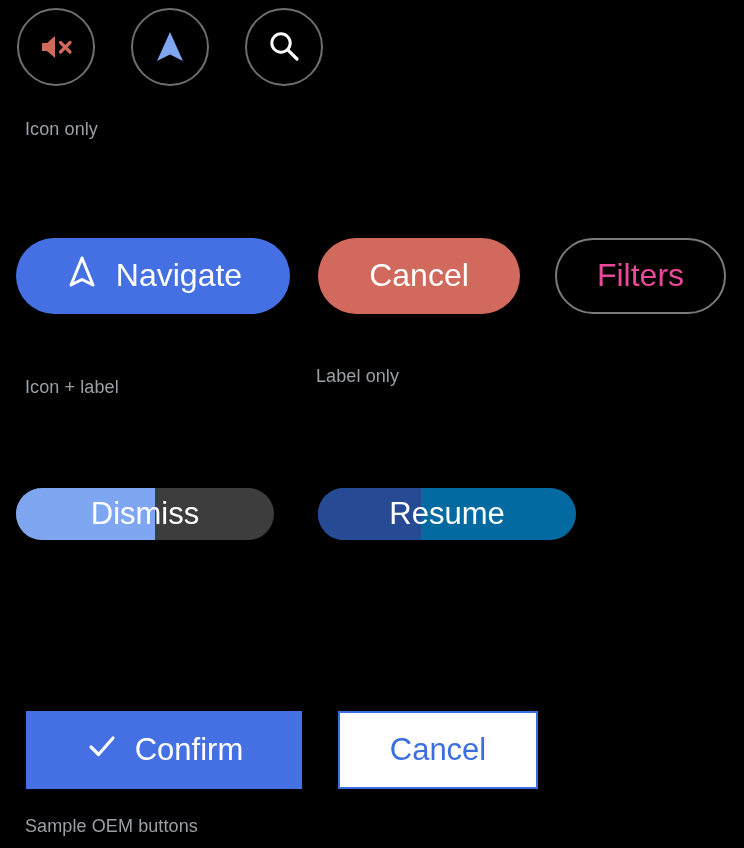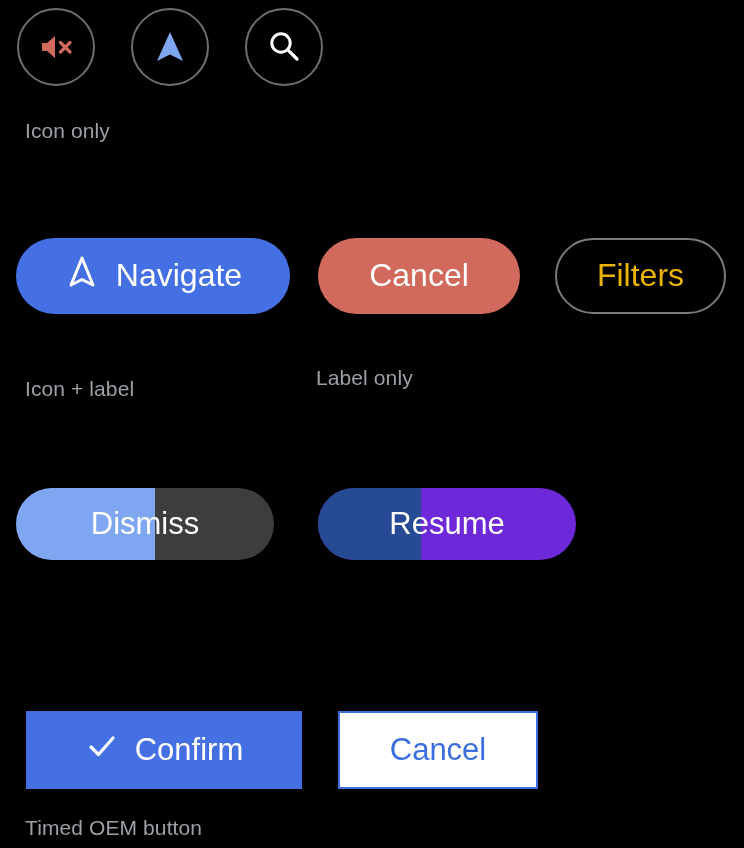--- a/index.html
+++ b/index.html
@@ -20,21 +20,21 @@
   .screen {
     position: absolute;
     inset: 0;
     background: #000000;
   }
 
   
   .caption {
     position: absolute;
     color: #9AA0A6;
-    font-size: 21px;
+    font-size: 18px;
     font-family: "Liberation Sans", sans-serif;
     letter-spacing: 0.1px;
     white-space: nowrap;
   }
 
   
   .icon-row {
     position: absolute;
     left: 17px;
     top: 8px;
@@ -87,36 +87,36 @@
   .pill-cancel {
     left: 302px;
     width: 202px;
     background: #D1695C;
     color: #FFFFFF;
   }
   .pill-filters {
     left: 539px;
     width: 171px;
     background: transparent;
-    color: #eab308;
+    color: #ec4899;
     border: 2px solid #7A7A7A;
   }
   .pill .label { line-height: 1; position: relative; top: -1px; }
 
   
   .timed-row {
     position: absolute;
     left: 16px;
     top: 488px;
     height: 72px;
   }
   .timed {
     position: absolute;
     top: 0;
-    height: 72px;
+    height: 52px;
     border-radius: 36px;
     overflow: hidden;
     display: flex;
     align-items: center;
     justify-content: center;
     font-size: 31px;
     font-family: "Liberation Sans", sans-serif;
     color: #FFFFFF;
     border: none;
     padding: 0;
@@ -134,21 +134,21 @@
   }
   .timed-dismiss {
     left: 0;
     width: 258px;
     background: #3D3D3D;
   }
   .timed-dismiss .fill { background: #7FA6F0; }
   .timed-resume {
     left: 302px;
     width: 258px;
-    background: #6d28d9;
+    background: #0369a1;
   }
   .timed-resume .fill { background: #274A94; }
 
   
   .oem-row {
     position: absolute;
     left: 26px;
     top: 711px;
     height: 78px;
   }
@@ -276,15 +276,15 @@
       </span>
       <span class="label">Confirm</span>
     </button>
 
     <button class="oem oem-cancel">
       <span class="label">Cancel</span>
     </button>
 
   </div>
 
-  <div class="caption cap-oem">Timed OEM button</div>
+  <div class="caption cap-oem">Sample OEM buttons</div>
 
 </div>
 
 </body></html>

